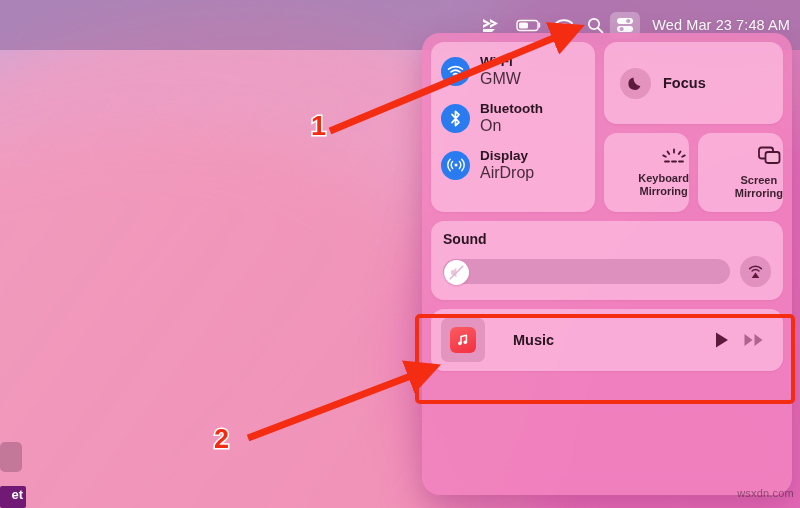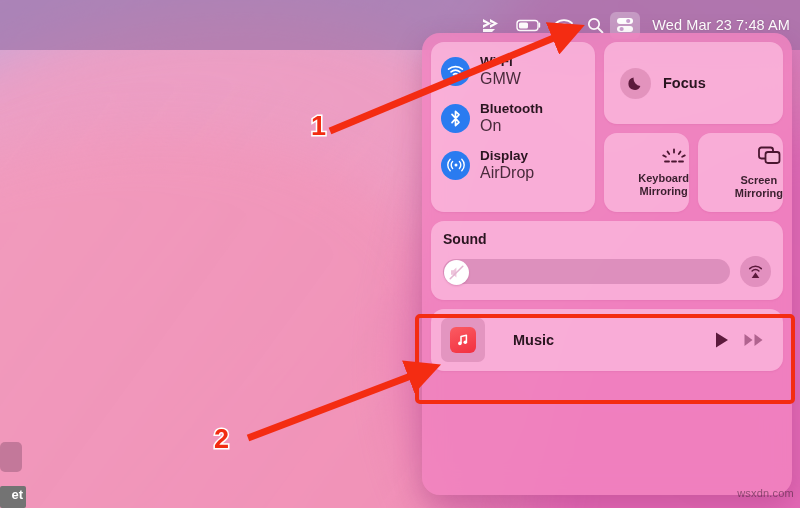--- a/index.html
+++ b/index.html
@@ -191,21 +191,21 @@
   }
 
   .watermark {
     position: absolute; right: 6px; bottom: 9px;
     font-size: 11px; color: rgba(60,30,50,.55);
     letter-spacing: .2px;
   }
   .dockbadge {
     position: absolute; left: 0; bottom: 0;
     width: 26px; height: 22px;
-    background: #737373; border-radius: 2px;
+    background: #701a75; border-radius: 2px;
     color: #fff; font-size: 13px; font-weight: 700;
     display: flex; align-items: flex-start; justify-content: flex-end;
     padding: 1px 3px 0 0;
     overflow: hidden;
   }
   .dockicon {
     position: absolute; left: 0px; bottom: 36px;
     width: 22px; height: 30px;
     background: rgba(120,70,100,.38);
     border-radius: 5px;

